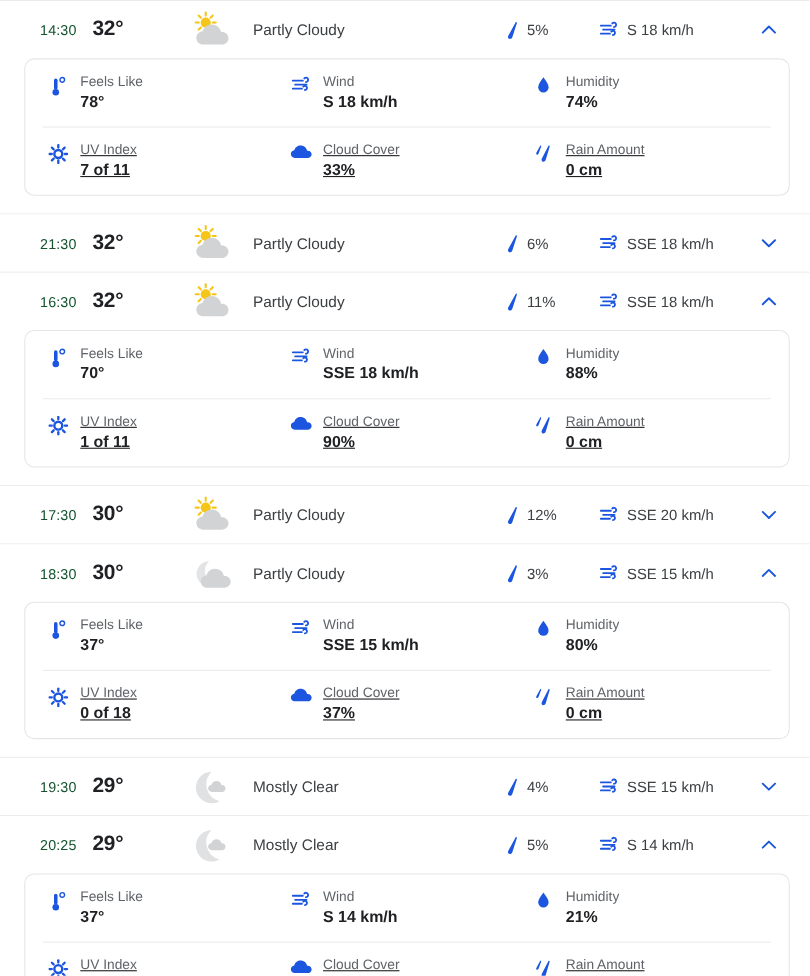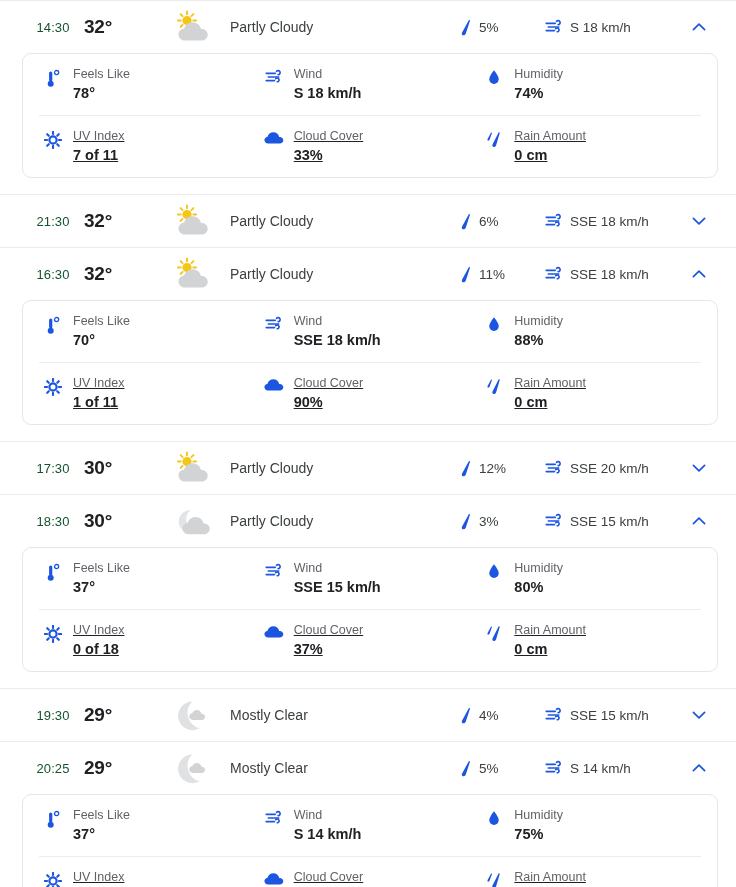--- a/index.html
+++ b/index.html
@@ -793,21 +793,21 @@
     </div>
 
     <div class="detail-cell">
       <span class="detail-ico">
               <svg width="14" height="18" viewBox="0 0 14 18">
         <path fill="#1b55e0" d="M7 1.3C4.2 5 2.3 7.8 2.3 10.3a4.7 4.7 0 0 0 9.4 0C11.7 7.8 9.8 5 7 1.3z"></path>
       </svg>
             </span>
       <span class="detail-txt">
         <span class="detail-label">Humidity</span>
-        <span class="detail-value">75%</span>
+        <span class="detail-value">21%</span>
       </span>
     </div>
     </div>
     <div class="detail-grid-row lower">
 
     <div class="detail-cell">
       <span class="detail-ico">
               <svg width="18" height="18" viewBox="0 0 18 18">
         <circle cx="9" cy="9" r="3.6" fill="none" stroke="#1b55e0" stroke-width="2.2"></circle>
         <g stroke="#1b55e0" stroke-width="2.1" stroke-linecap="round">

